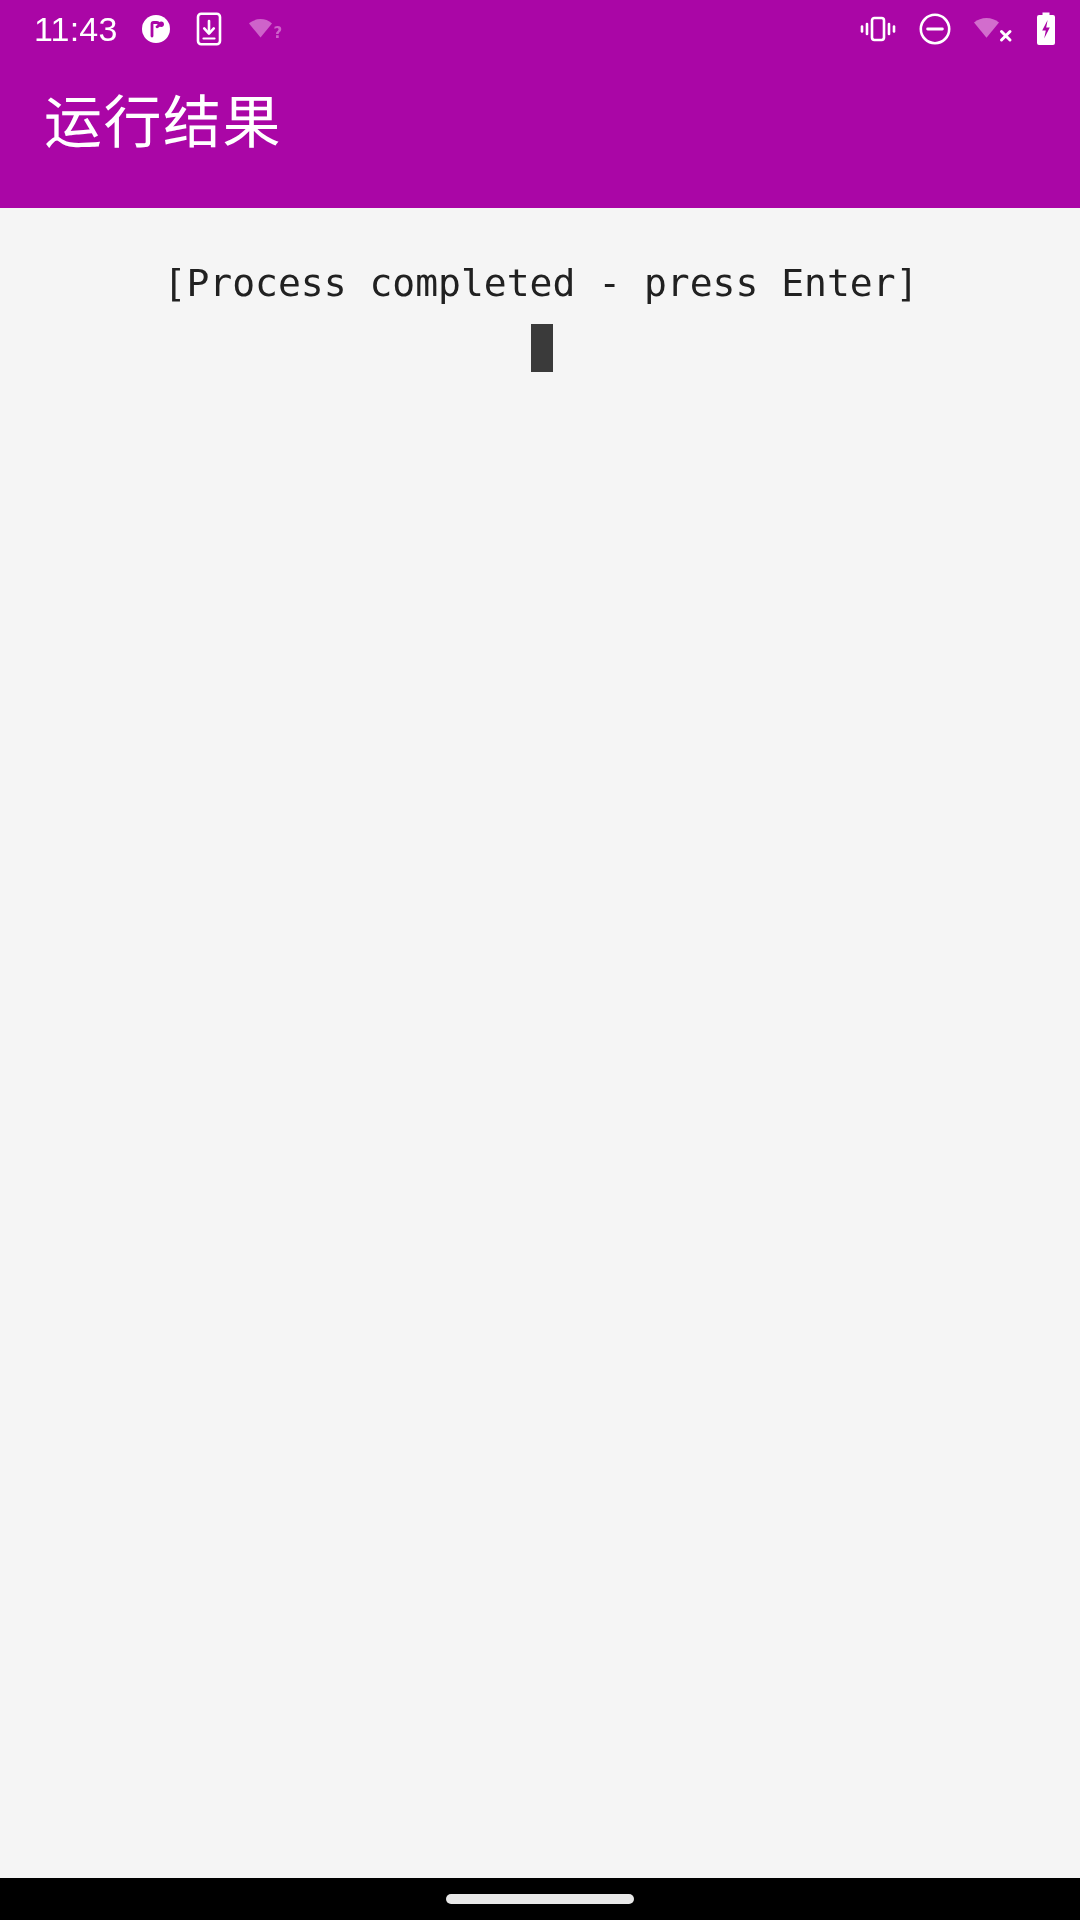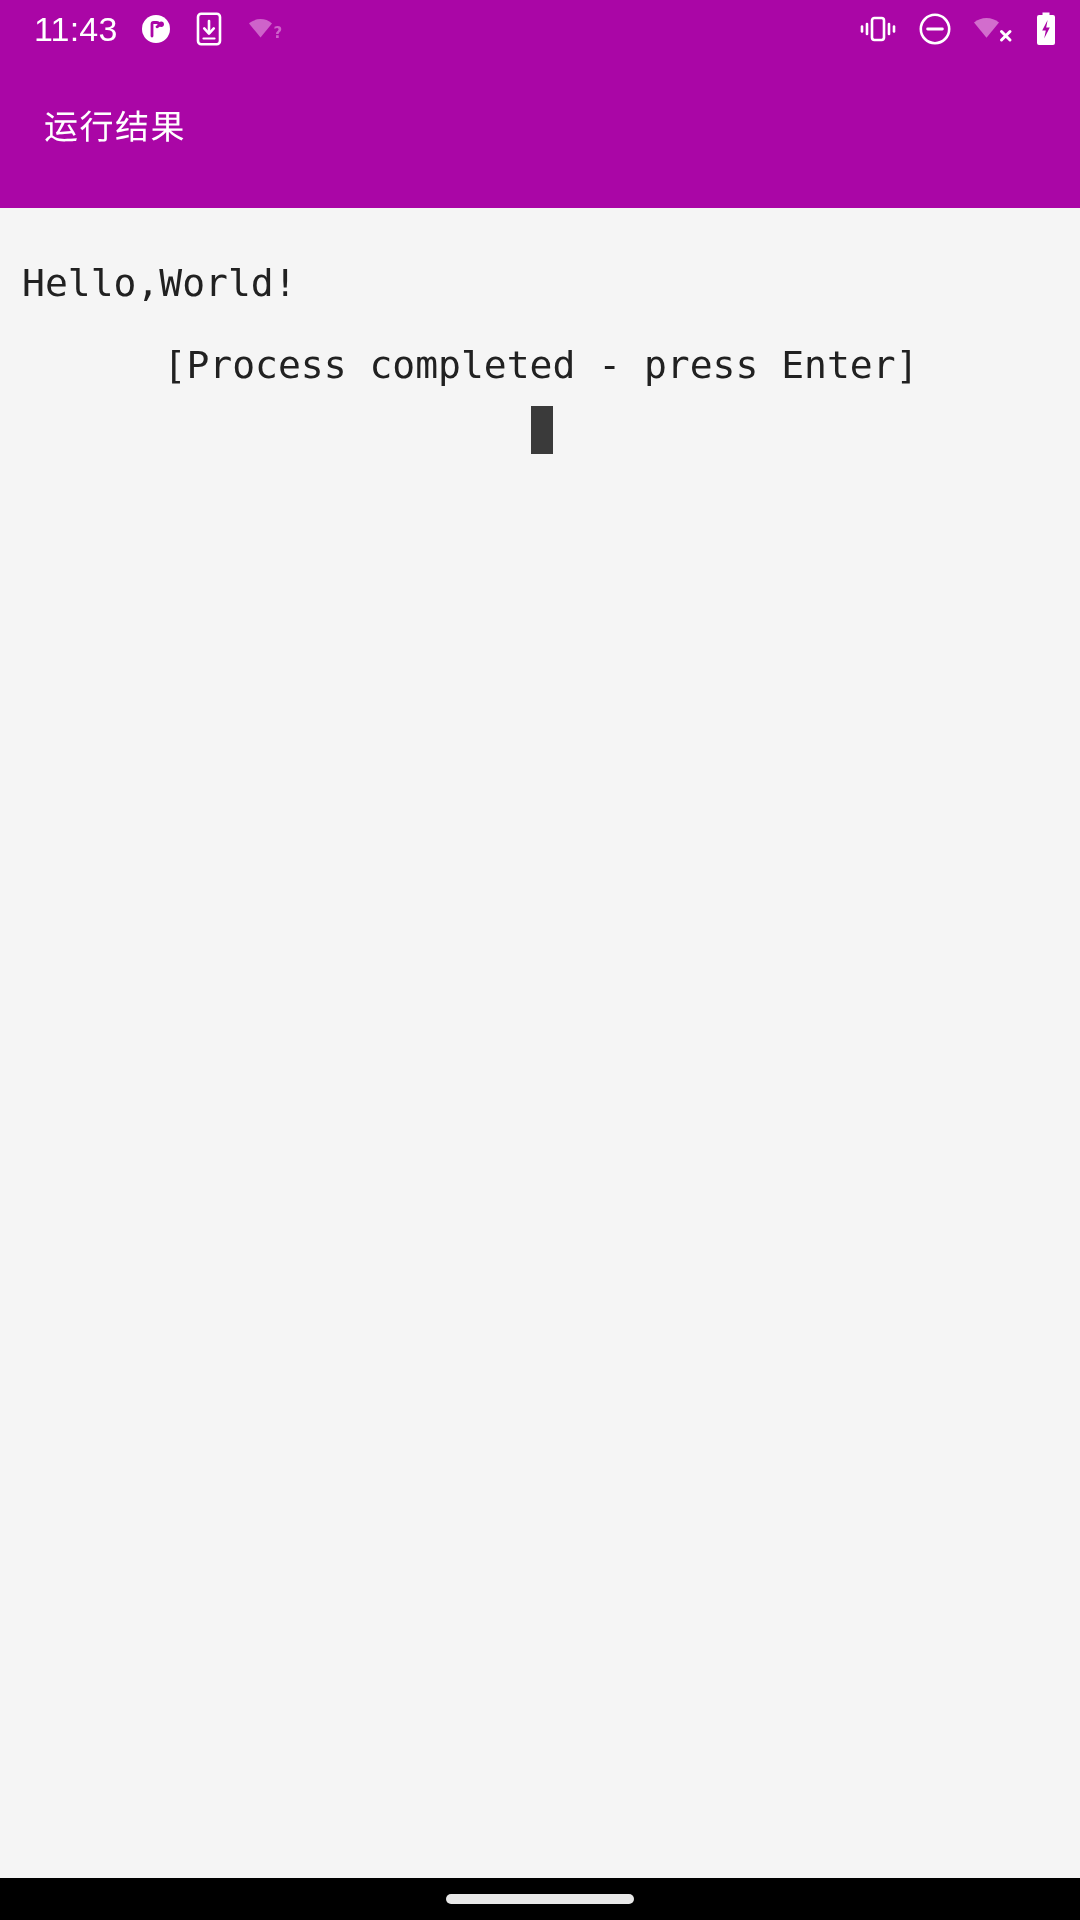--- a/index.html
+++ b/index.html
@@ -69,25 +69,25 @@
     flex: 0 0 150px;
     height: 150px;
     background: #AA06A6;
     display: flex;
     align-items: center;
     padding: 0 0 10px 44px;
   }
 
   .app-bar-title {
     color: #FFFFFF;
-    font-size: 34px;
+    font-size: 58px;
     font-weight: 400;
     letter-spacing: 1.5px;
     line-height: 1.1;
-    font-family: Liberation Serif, serif;
+    font-family: Liberation Mono, monospace;
     text-align: right;
   }
 
   
   .console {
     flex: 1 1 auto;
     background: #F5F5F5;
     padding: 34px 20px 0 22px;
     overflow: hidden;
   }
@@ -208,21 +208,20 @@
       </span>
     </div>
   </div>
 
   <div class="app-bar">
     <span class="app-bar-title">运行结果</span>
   </div>
 
   <div class="console">
 
-    <div class="console-line">Hello,World!</div>
 
     <div class="console-line with-cursor">
       <span>[Process completed - press Enter]</span>
       <span class="cursor-block"></span>
     </div>
   </div>
 
   <div class="nav-bar">
     <div class="nav-pill"></div>
   </div>

